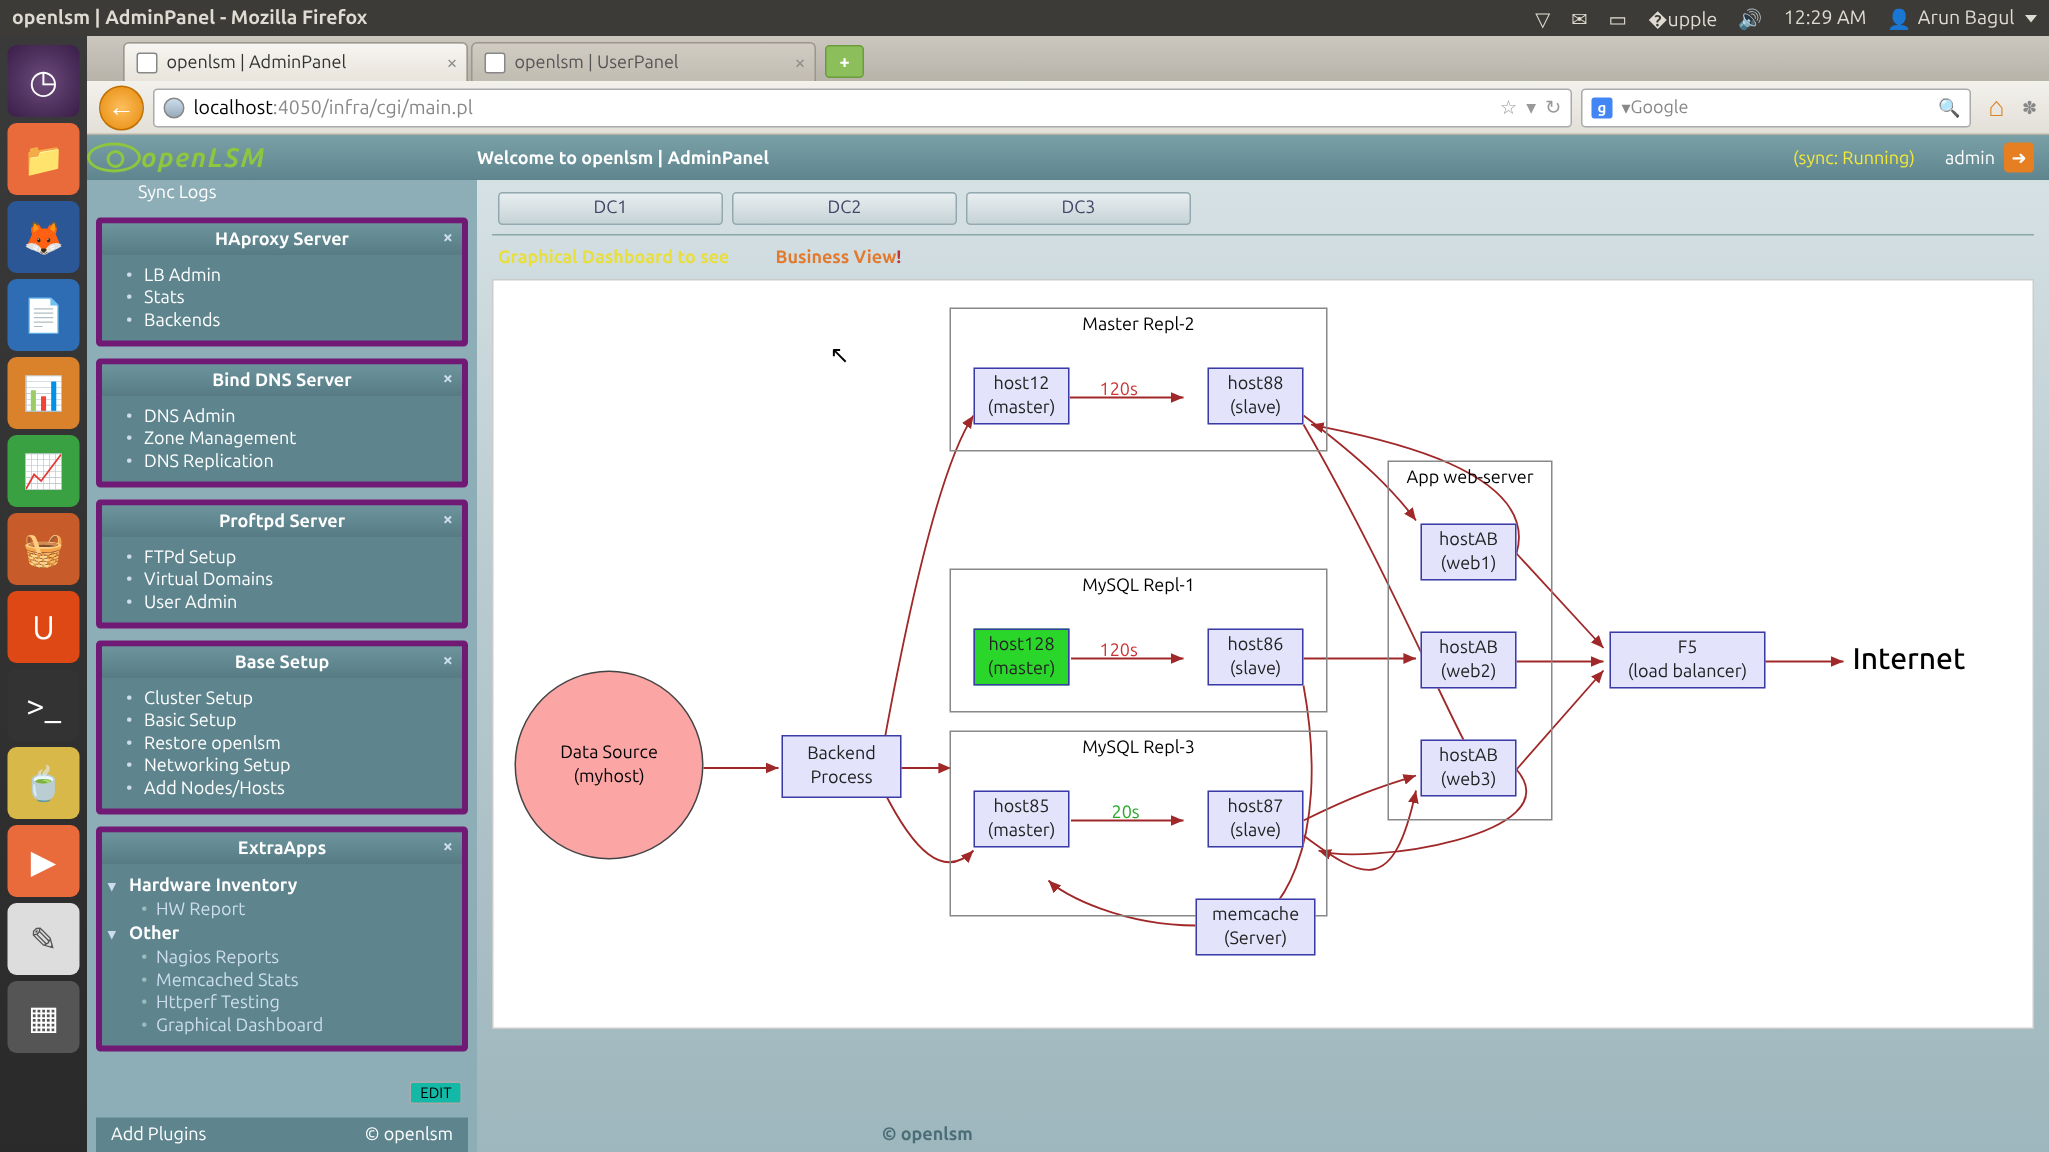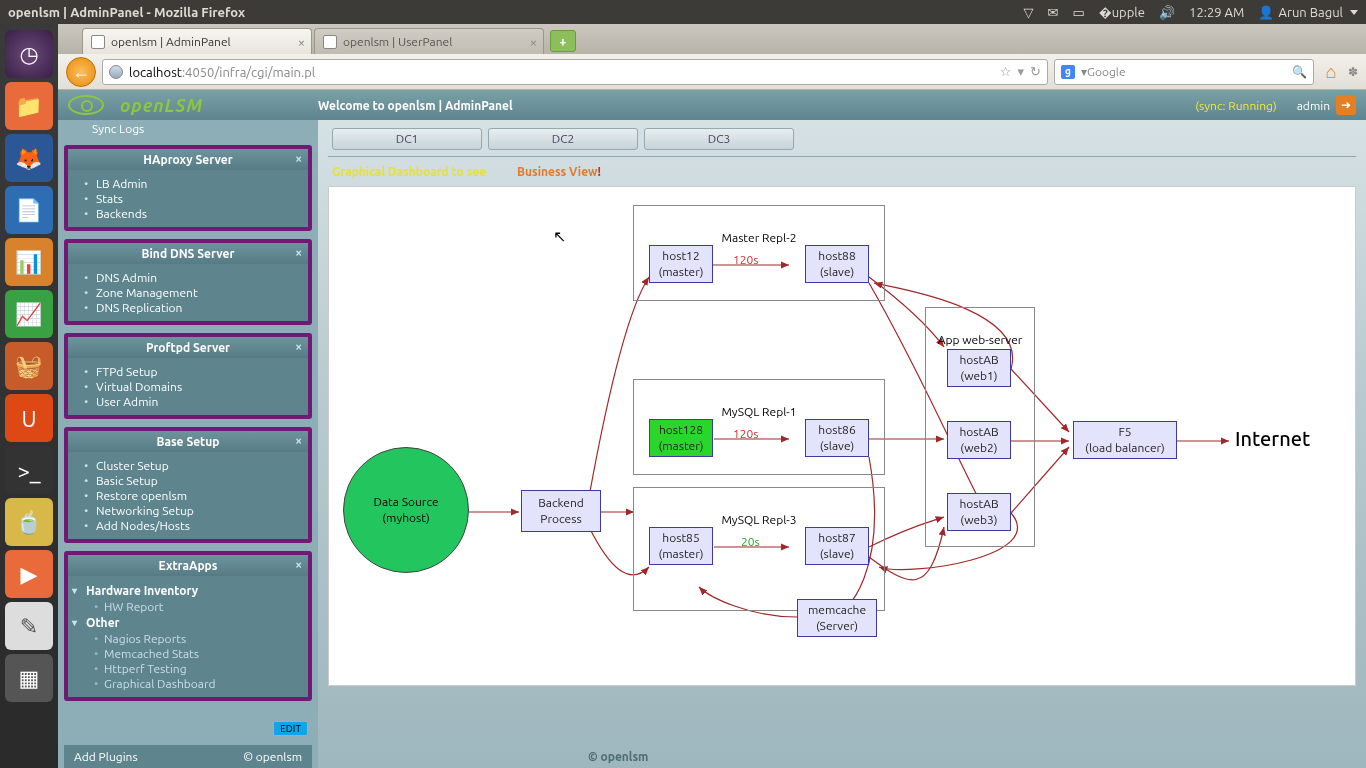--- a/index.html
+++ b/index.html
@@ -32,21 +32,21 @@
 .back-btn { width:30px; height:30px; border-radius:50%; background:radial-gradient(#fdbf5e,#e68a0a); display:flex; align-items:center; justify-content:center; color:#fff; font-size:18px; font-weight:bold; border:1px solid #c06f00;}
 .url-input { flex:1; height:26px; background:#fff; border:1px solid #aaa; border-radius:3px; display:flex; align-items:center; padding:0 6px; font-size:13px; color:#555; }
 .url-input .host { color:#000; }
 .url-input .path { color:#888; }
 .url-input .globe { width:14px; height:14px; border:1px solid #888; border-radius:50%; margin-right:6px; background:linear-gradient(#cde,#9ab);}
 .url-input .right { margin-left:auto; display:flex; gap:6px; color:#999;}
 .search-box { width:260px; height:26px; background:#fff; border:1px solid #aaa; border-radius:3px; display:flex; align-items:center; padding:0 6px; color:#888;}
 .search-box .g { width:14px; height:14px; background:#4285f4; border-radius:2px; margin-right:6px; display:flex; align-items:center; justify-content:center; color:#fff; font-size:10px; font-weight:bold;}
 .home-ic { width:22px;height:22px; display:flex;align-items:center;justify-content:center; color:#d9822b; font-size:18px;}
 .brandbar { height:30px; background: linear-gradient(#7aa0a7,#5e858e); display:flex; align-items:center; color:#fff; }
-.brand { width:260px; padding-left:10px; display:flex; align-items:center; gap:16px;}
+.brand { width:260px; display:flex; align-items:center; gap:0;}
 .brand .logo { width:36px; height:20px; border:2px solid #8ec63f; border-radius:50%; position:relative;}
 .brand .logo::after{content:""; position:absolute; width:8px;height:8px;border:2px solid #8ec63f;border-radius:50%; left:11px; top:3px;}
 .brand-name { font-weight:bold; font-style:italic; color:#8ec63f; font-size:18px; letter-spacing:1px;}
 .welcome { font-size:12px; font-weight:bold; color:#fff; }
 .sync { margin-left:auto; color:#f4e838; font-size:12px; margin-right:20px;}
 .admin-lbl { color:#fff; margin-right:6px;}
 .logout-ic { width:20px;height:20px;background:#e67e22;border-radius:3px;margin-right:10px;display:flex;align-items:center;justify-content:center;color:#fff;font-size:12px;}
 
 .appbody { flex:1; display:flex; }
 
@@ -57,38 +57,38 @@
 .sb-panel { margin-top:8px; background:#5e858e; border:4px solid #701a75; border-radius:3px;}
 .sb-head { background:linear-gradient(#6d949d,#567b84); color:#fff; font-weight:bold; text-align:center; padding:4px 0; position:relative; font-size:12px;}
 .sb-head .x { position:absolute; right:6px; top:3px; color:#cde; font-size:12px; cursor:pointer;}
 .sb-body { padding:6px 0 6px 0;}
 .sb-item { color:#fff; padding:1px 0 1px 28px; font-size:12px; cursor:pointer; position:relative;}
 .sb-item::before{content:"•"; position:absolute; left:16px; color:#cde;}
 .sb-sub { font-weight:bold; color:#fff; padding:2px 0 2px 18px; position:relative;}
 .sb-sub::before{content:"▾"; color:#cde; position:absolute; left:4px; font-size:10px; top:3px;}
 .sb-subitem { color:#cde; padding:1px 0 1px 36px; position:relative;}
 .sb-subitem::before{content:"•"; position:absolute; left:26px; color:#9bb;}
-.edit-btn { position:absolute; right:10px; bottom:32px; border:1px solid #aaa; background:#0ea5e9; padding:1px 6px; font-size:10px; border-radius:2px;}
+.edit-btn { position:absolute; right:10px; bottom:32px; border:1px solid #aaa; background:#14b8a6; padding:1px 6px; font-size:10px; border-radius:2px;}
 .sb-footer { position:absolute; bottom:0; left:6px; right:6px; background:#5e858e; padding:5px 10px; display:flex; justify-content:space-between; color:#fff; font-size:12px;}
 
 
 .main { flex:1; background: linear-gradient(#d6e1e4 0%, #b9cbd0 40%, #9eb6bd 100%); padding:0 10px 10px 10px; position:relative;}
 .dc-tabs { display:flex; gap:6px; padding:8px 0 6px 4px; border-bottom:1px solid #8aa; }
 .dc-tab { width:150px; height:22px; background:linear-gradient(#e8eef0,#c6d3d7); border:1px solid #93a9af; border-radius:3px; text-align:center; line-height:20px; color:#446; font-size:12px; cursor:pointer;}
 .dash-caption { padding:8px 4px; font-size:12px; font-weight:bold;}
 .dash-caption .a { color:#e8df3a;}
 .dash-caption .b { color:#e2792b;margin-left:28px;}
 .dash-caption .c { color:#b33;}
 .canvas { background:#fff; border:1px solid #ccc; height:500px; position:relative; overflow:hidden;}
 
 
 .node { position:absolute; background:#e3e3fb; border:1px solid #3b3ba8; text-align:center; font-size:12px; color:#222; line-height:1.3; display:flex; flex-direction:column; justify-content:center;}
 .group { position:absolute; border:1px solid #888; background:transparent;}
-.group-label { position:absolute; top:4px; left:0; right:0; text-align:center; font-size:12px;margin-top:21px; }
-.circ { position:absolute; border-radius:50%; background:#22c55e; border:1px solid #444; display:flex; align-items:center; justify-content:center; text-align:center; font-size:12px; line-height:1.3;}
+.group-label { position:absolute; top:4px; left:0; right:0; text-align:center; font-size:12px; }
+.circ { position:absolute; border-radius:50%; background:#fca5a5; border:1px solid #444; display:flex; align-items:center; justify-content:center; text-align:center; font-size:12px; line-height:1.3;}
 .lbl { position:absolute; font-size:12px; }
 .green-node { background:#2bd62b !important; }
 .footer-app { position:absolute; bottom:0; left:270px; right:10px; height:18px; color:#4b6d76; font-weight:bold; font-size:12px;}
 svg.arrows { position:absolute; inset:0; width:100%; height:100%; }
 .cursor { position:absolute; left:224px; top:40px; font-size:16px; color:#000; pointer-events:none;}
 </style>
 </head>
 <body>
 
 <div class="titlebar">

